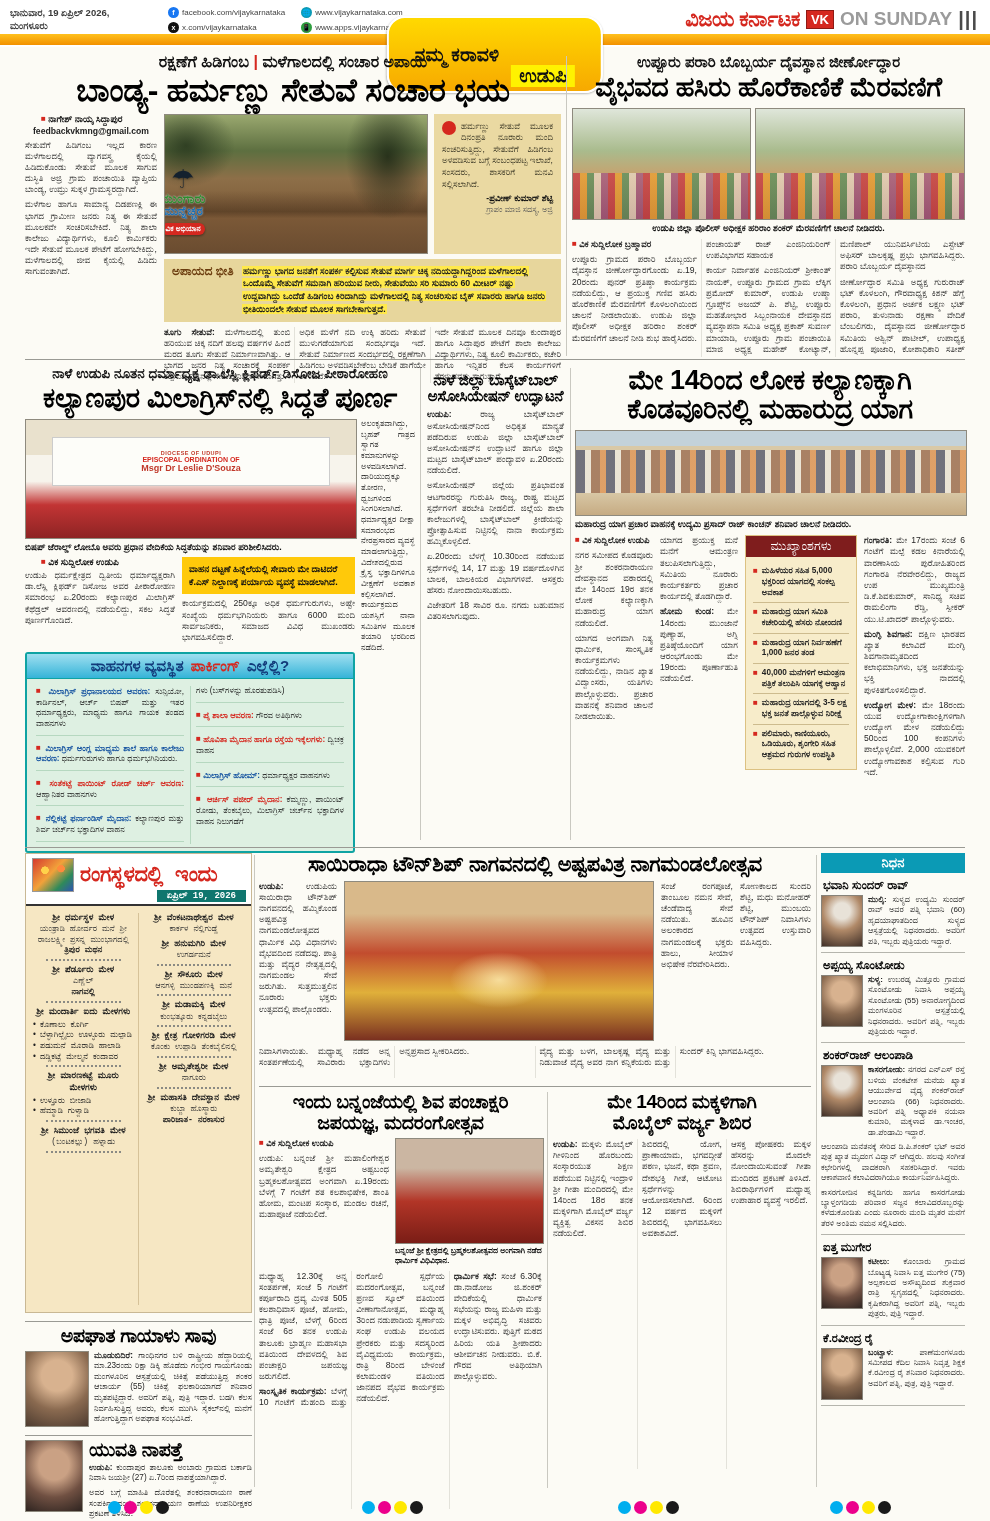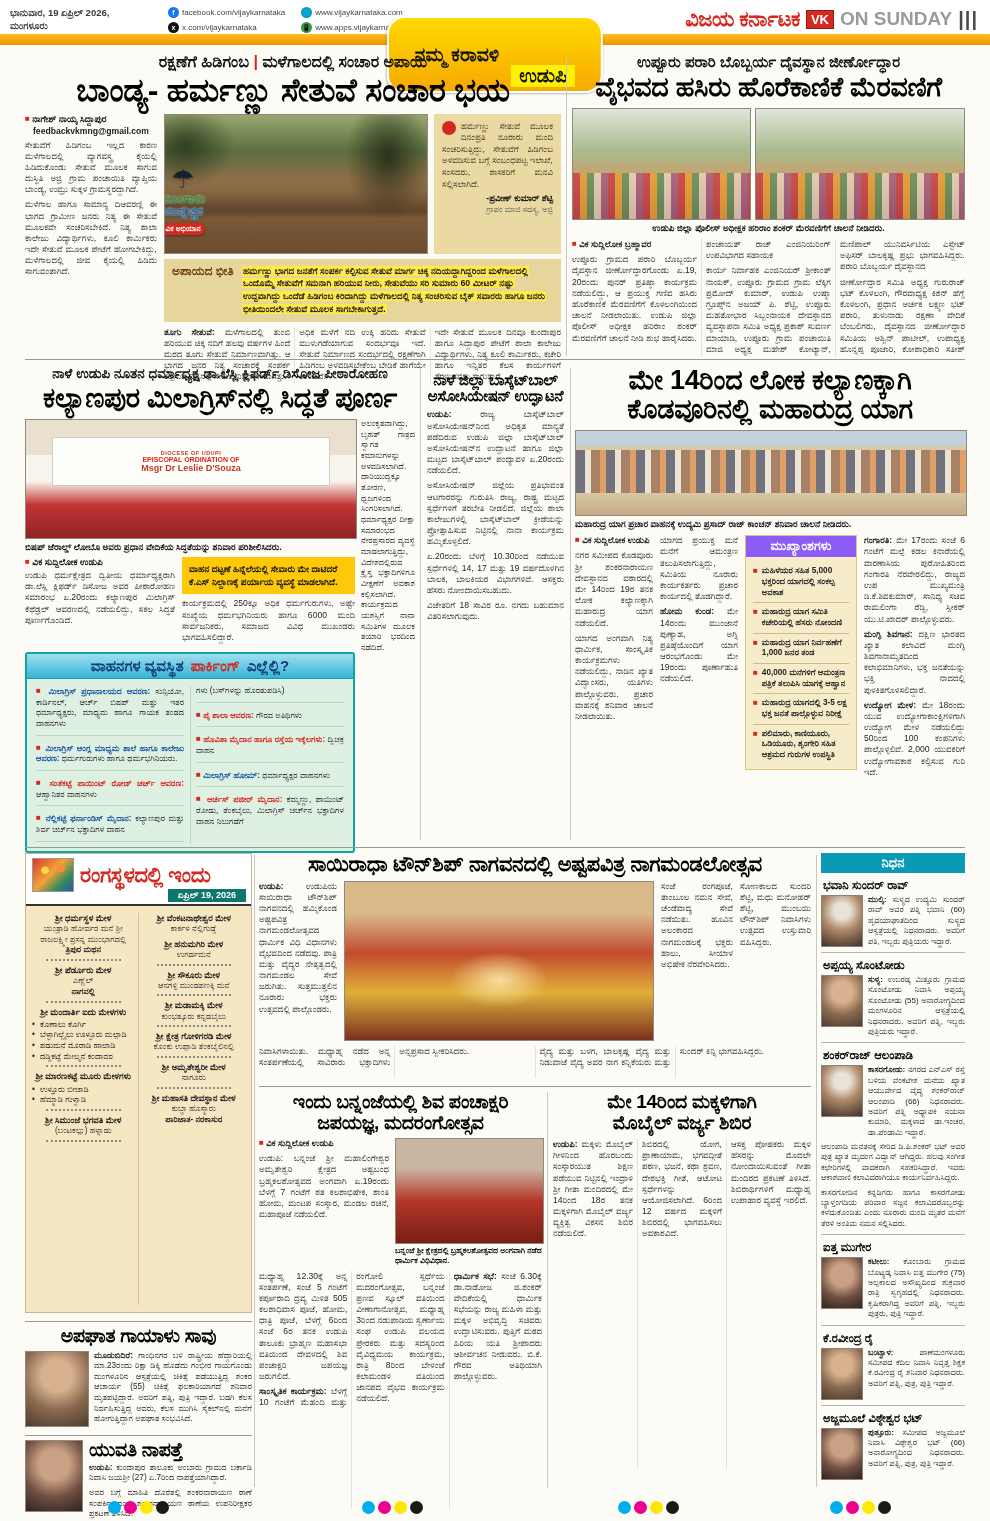--- a/index.html
+++ b/index.html
@@ -7,21 +7,21 @@
         font-family:"Liberation Sans",sans-serif;color:#1c1c1c;overflow:hidden;}
   
   .abs{position:absolute;}
   .kick{font-weight:800;text-align:center;color:#101010;}
   .hl{font-weight:800;text-align:center;color:#000;line-height:1.08;letter-spacing:-.3px;}
   .bd{font-size:8.6px;line-height:1.3;text-align:justify;color:#262626;}
   .bd p{margin:0 0 4px;}
   .cols3{column-count:3;column-gap:9px;column-rule:1px solid #e3e2da;}
   .cols4{column-count:4;column-gap:9px;column-rule:1px solid #e3e2da;}
   .cap{font-size:8.8px;font-weight:700;color:#111;line-height:1.25;}
-  .byl{font-size:9px;font-weight:800;color:#111;}
+  .byl{font-size:9px;font-weight:800;color:#111;margin-left:16px;}
   .redsq{color:#d5281f;font-size:8px;vertical-align:1px;}
   .lead{font-weight:800;}
   .vrule{position:absolute;width:1px;background:#c9c8c0;}
   .hrule{position:absolute;height:1px;background:#9a9a94;}
   .photo{position:relative;background:#b9b4a6;border:1px solid #8e8a7e;overflow:hidden;}
   .dotsep{border-top:2px dotted #8a8a84;margin:3px 14px;}
   
   .hdr{position:absolute;left:0;top:0;width:990px;height:47px;background:#fff;}
   .hdr-date{position:absolute;left:10px;top:7px;font-size:9.5px;font-weight:700;color:#3a3a3a;line-height:1.35;}
   .hdr-social{position:absolute;left:168px;top:7px;display:grid;grid-template-columns:auto auto;gap:4px 16px;font-size:8px;color:#444;}
@@ -79,26 +79,26 @@
   .park{border:2px solid #0fa3a3;background:#def0e2;border-radius:3px;}
   .park-head{background:linear-gradient(180deg,#9fdff0,#35b4d8);padding:3px 4px;display:flex;justify-content:center;gap:7px;font-size:15px;font-weight:800;border-bottom:1px solid #0fa3a3;}
   .park-head .t1{color:#123a7a}.park-head .t2{color:#d5281f}.park-head .t3{color:#123a7a}
   .park-cols{column-count:2;column-gap:12px;column-rule:1px solid #b6d8c0;padding:7px 9px;font-size:8.2px;line-height:1.3;text-align:justify;}
   .pk{break-inside:avoid;margin-bottom:7px;border-bottom:1px solid #b6d8c0;padding-bottom:5px;}
   .pk:last-child{border-bottom:none;}
   .pk .pl{color:#1553a0;font-weight:800;}
   .pk .pr{color:#d5281f;font-weight:800;}
   
   .hi{background:#f7ecca;border:1px solid #dcc182;}
-  .hi-head{background:#8b5cf6;color:#fff;text-align:center;font-weight:700;font-size:12.5px;padding:3px 0;}
+  .hi-head{background:#7f1d1d;color:#fff;text-align:center;font-weight:400;font-size:12.5px;padding:3px 0;}
   .hi-items{padding:5px 7px;}
   .hi-item{font-size:8.2px;line-height:1.3;border-bottom:1px solid #cdbb8e;padding:4px 0;display:flex;gap:4px;text-align:left;font-weight:700;color:#222;}
   .hi-item:last-child{border-bottom:none;}
   
-  .stage{background:#f6e7c3;border:1px solid #c9b894;}
+  .stage{background:#f6e7c3;border:1px solid #c9b894;font-family:Liberation Mono, monospace;}
   .stage-head{position:relative;background:#fff;display:flex;align-items:center;gap:6px;padding:4px 6px 12px;border-bottom:2px solid #333;}
   .stage-icon{width:40px;height:32px;flex:none;background:
       radial-gradient(8px 8px at 30% 35%,#ffd24a 0 45%,transparent 50%),
       radial-gradient(8px 8px at 70% 30%,#ff8a3c 0 45%,transparent 50%),
       linear-gradient(135deg,#d53a2e,#f2a23a 45%,#2f8a5a 75%,#2f55b0);border:1px solid #999;}
   .stage-title{color:#d5281f;font-size:21px;font-weight:800;letter-spacing:-.5px;}
   .stage-date{position:absolute;right:5px;bottom:2px;background:#0f766e;color:#fff;font-size:9px;font-weight:700;padding:1px 10px;}
   .stage-cols{column-count:2;column-gap:8px;column-rule:1px solid #d6c298;padding:7px 6px;font-size:8.2px;text-align:center;line-height:1.3;}
   .st{break-inside:avoid;margin-bottom:4px;}
   .st-name{font-weight:800;font-size:8.6px;}
@@ -167,21 +167,21 @@
     <div class="kick" style="font-size:16px;">
       <span>ರಕ್ಷಣೆಗೆ ಹಿಡಿಗಂಬ</span> <span style="color:#d5281f">|</span> <span>ಮಳೆಗಾಲದಲ್ಲಿ ಸಂಚಾರ ಅಪಾಯ</span>
     </div>
     <div class="hl" style="font-size:32px;margin-top:2px;">ಬಾಂಡ್ಯ- ಹರ್ಮಣ್ಣು ಸೇತುವೆ ಸಂಚಾರ ಭಯ</div>
     <div style="display:flex;gap:7px;margin-top:6px;">
       <div style="width:132px;flex:none;">
         <div class="byl"><span class="redsq">■</span> <span>ನಾಗೇಶ್ ನಾಯ್ಕ ಸಿದ್ದಾಪುರ</span></div>
         <div style="font-size:8.6px;font-weight:700;color:#222;margin:1px 0 4px 8px;">feedbackvkmng@gmail.com</div>
         <div class="bd">
           <p>ಸೇತುವೆಗೆ ಹಿಡಿಗಂಬ ಇಲ್ಲದ ಕಾರಣ ಮಳೆಗಾಲದಲ್ಲಿ ವ್ಯಾಗವಸ್ತ್ರ ಕೈಯಲ್ಲಿ ಹಿಡಿದುಕೊಂಡು ಸೇತುವೆ ಮೂಲಕ ಸಾಗುವ ದುಸ್ಥಿತಿ ಅಜ್ರಿ ಗ್ರಾಮ ಪಂಚಾಯಿತಿ ವ್ಯಾಪ್ತಿಯ ಬಾಂಡ್ಯ, ಉಮ್ರು ಸುಕ್ಕಳ ಗ್ರಾಮಸ್ಥರದ್ದಾಗಿದೆ.</p>
-          <p>ಮಳೆಗಾಲ ಹಾಗೂ ಸಾಮಾನ್ಯ ದಿಆವರಣ್ಲಿ ಈ ಭಾಗದ ಗ್ರಾಮೀಣ ಜನರು ನಿತ್ಯ ಈ ಸೇತುವೆ ಮೂಲಕವೇ ಸಂಚರಿಸಬೇಕಿದೆ. ನಿತ್ಯ ಶಾಲಾ ಕಾಲೇಜು ವಿದ್ಯಾರ್ಥಿಗಳು, ಕೂಲಿ ಕಾರ್ಮಿಕರು ಇದೇ ಸೇತುವೆ ಮೂಲಕ ಪೇಟೆಗೆ ಹೋಗಬೇಕಿದ್ದು, ಮಳೆಗಾಲದಲ್ಲಿ ಜೀವ ಕೈಯಲ್ಲಿ ಹಿಡಿದು ಸಾಗುವಂತಾಗಿದೆ.</p>
+          <p>ಮಳೆಗಾಲ ಹಾಗೂ ಸಾಮಾನ್ಯ ದಿಡಪಣಕ್ಲಿ ಈ ಭಾಗದ ಗ್ರಾಮೀಣ ಜನರು ನಿತ್ಯ ಈ ಸೇತುವೆ ಮೂಲಕವೇ ಸಂಚರಿಸಬೇಕಿದೆ. ನಿತ್ಯ ಶಾಲಾ ಕಾಲೇಜು ವಿದ್ಯಾರ್ಥಿಗಳು, ಕೂಲಿ ಕಾರ್ಮಿಕರು ಇದೇ ಸೇತುವೆ ಮೂಲಕ ಪೇಟೆಗೆ ಹೋಗಬೇಕಿದ್ದು, ಮಳೆಗಾಲದಲ್ಲಿ ಜೀವ ಕೈಯಲ್ಲಿ ಹಿಡಿದು ಸಾಗುವಂತಾಗಿದೆ.</p>
         </div>
       </div>
       <div style="flex:1;">
         <div style="display:flex;gap:6px;">
           <div class="photo ph-bridge" style="width:262px;height:138px;flex:none;">
             <div class="monsoon">
               <div class="um">☂</div>
               <div class="m1">ಮುಂಗಾರು</div>
               <div class="m2">ಮುನ್ನೆಚ್ಚರ</div>
               <div class="m3">ವಿಕ ಅಭಿಯಾನ</div>
@@ -549,27 +549,20 @@
     </div>
 
     <div class="ob">
       <div class="ob-name">ಕೆ.ರವೀಂದ್ರ ರೈ</div>
       <div class="ob-row">
         <div class="ob-ph photo ph-face"></div>
         <div class="ob-txt"><span class="lead">ಬಂಟ್ವಾಳ:</span> <span>ಪಾಣೆಮಂಗಳೂರು ಸಮೀಪದ ಕೆದಿಲ ನಿವಾಸಿ ನಿವೃತ್ತ ಶಿಕ್ಷಕ ಕೆ.ರವೀಂದ್ರ ರೈ ಶನಿವಾರ ನಿಧನರಾದರು. ಅವರಿಗೆ ಪತ್ನಿ, ಪುತ್ರ, ಪುತ್ರಿ ಇದ್ದಾರೆ.</span></div>
       </div>
     </div>
 
-    <div class="ob" style="border-bottom:none;">
-      <div class="ob-name">ಅಜ್ಜಮೂಲೆ ವಿಠ್ಠೇಶ್ವರ ಭಟ್</div>
-      <div class="ob-row">
-        <div class="ob-ph photo ph-face3"></div>
-        <div class="ob-txt"><span class="lead">ಪುತ್ತೂರು:</span> <span>ಸಮೀಪದ ಅಜ್ಜಮೂಲೆ ನಿವಾಸಿ ವಿಠ್ಠೇಶ್ವರ ಭಟ್ (66) ಅನಾರೋಗ್ಯದಿಂದ ನಿಧನರಾದರು. ಅವರಿಗೆ ಪತ್ನಿ, ಪುತ್ರ, ಪುತ್ರಿ ಇದ್ದಾರೆ.</span></div>
-      </div>
-    </div>
   </div>
 
   <div class="vrule" style="left:254px;top:855px;height:632px;"></div>
   <div class="vrule" style="left:816px;top:855px;height:632px;"></div>
 
   <div class="dots" style="left:108px;">
     <div class="dot d-c"></div>
       <div class="dot d-m"></div>
       <div class="dot d-y"></div>
       <div class="dot d-k"></div>

